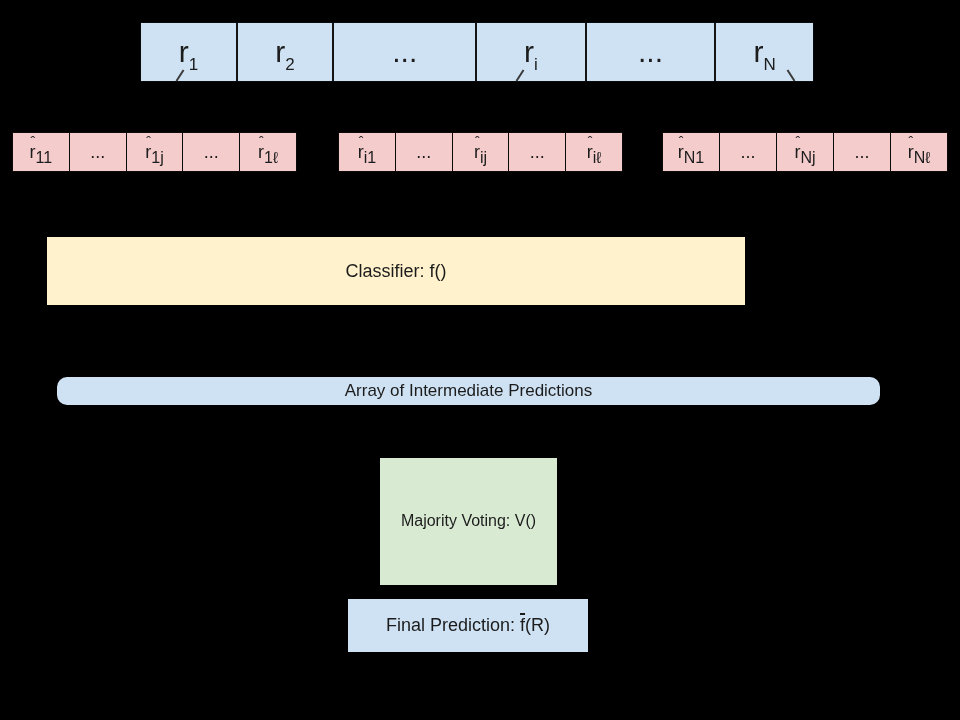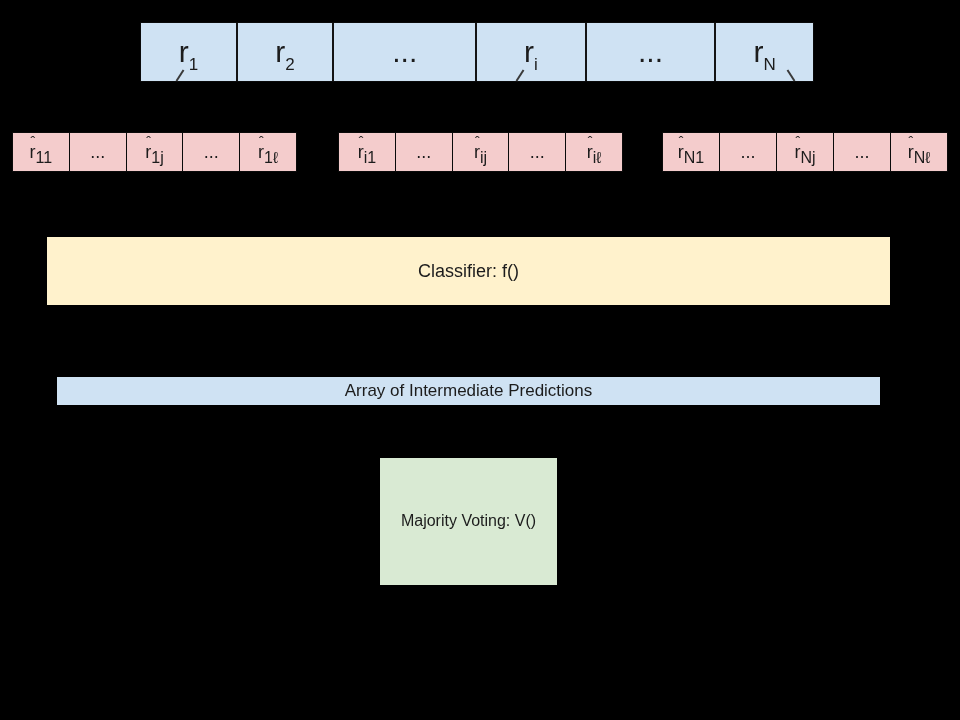--- a/index.html
+++ b/index.html
@@ -59,28 +59,29 @@
   .basewrap{position:relative;display:inline-block;}
   .hat{
     position:absolute;left:55%;transform:translateX(-50%);
     top:-8px;font-size:14px;line-height:1;
   }
   .sub{display:inline-block;}
   .top-row .sub{transform:translateY(8px);}
   .pred-row .sub{transform:translateY(5px);}
 
   .classifier{
-    left:47px;top:237px;width:843px;height:68px;
+    left:47px;top:237px;width:698px;height:68px;
     background:var(--yellow,#fff2cc);
     font-size:18px;
   }
   .array-bar{
     left:57px;top:377px;width:823px;height:28px;
     background:var(--blue,#cfe2f3);
     font-size:17px;
+    border-radius:10px;
   }
   .majority{
     left:380px;top:458px;width:177px;height:127px;
     background:var(--green,#d9ead3);
     font-size:16px;
   }
   .final{
     left:348px;top:599px;width:240px;height:53px;
     background:var(--blue,#cfe2f3);
     font-size:18px;
@@ -224,14 +225,17 @@
   </div>
 
   <div class="box array-bar">
     <span>Array of Intermediate Predictions</span>
   </div>
 
   <div class="box majority">
     <span>Majority Voting: V()</span>
   </div>
 
+  <div class="box final">
+    <span class="lblwrap"><span>Final Prediction: </span><span class="overline">f</span><span>(R)</span></span>
+  </div>
 
 </div>
 
 </body></html>

